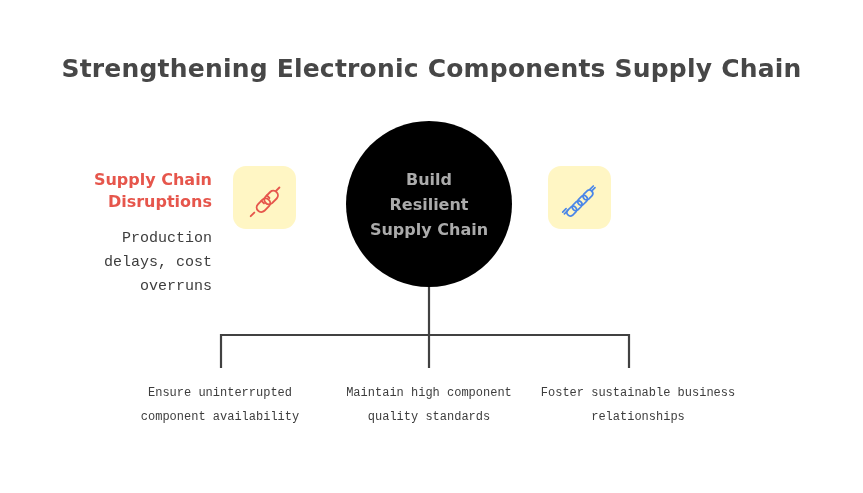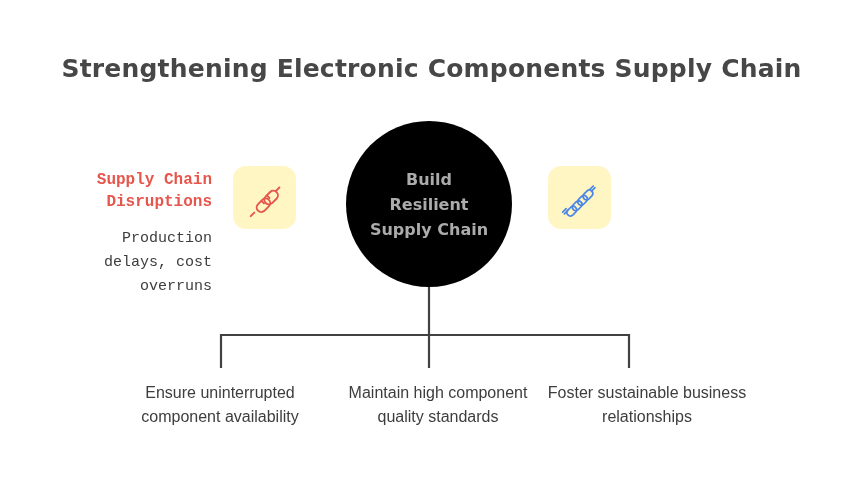--- a/index.html
+++ b/index.html
@@ -83,21 +83,21 @@
   .side-text-left  { width: 150px; text-align: right;  margin-right: 21px; }
   .side-text-right { width: 160px; text-align: left;   margin-left: 21px;  }
 
   .side-heading {
     font-family: "DejaVu Sans", sans-serif;
     font-size: 16px;
     font-weight: bold;
     line-height: 22px;
     margin: 3px 0 0 0;
   }
-  .heading-disruptions { color: #e6564c; font-family: Liberation Mono, monospace; }
+  .heading-disruptions { color: #e6564c; }
   .heading-strong      { color: #4a86e8; }
 
   .side-desc {
     font-family: Liberation Mono, monospace;
     font-size: 15px;
     font-weight: normal;
     color: #3d3d3d;
     line-height: 24px;
     margin-top: 14px;
   }
@@ -116,27 +116,27 @@
   .bottom-row {
     position: absolute;
     left: 0;
     top: 381px;
     width: 863px;
     display: flex;
   }
   .bottom-item {
     width: 200px;
     text-align: center;
-    font-family: Liberation Sans, sans-serif;
-    font-size: 16px;
+    font-family: Liberation Mono, monospace;
+    font-size: 12px;
     color: #3d3d3d;
     line-height: 24px;
   }
   .bottom-item-1 { margin-left: 120px; }
-  .bottom-item-2 { margin-left: 18px; }
+  .bottom-item-2 { margin-left: 9px; }
   .bottom-item-3 { margin-left: 9px; }
 </style>
 </head>
 <body>
 
 <div class="canvas">
 
   <div class="page-title">Strengthening Electronic Components Supply Chain</div>
 
   <svg class="connector" viewBox="0 0 863 493" width="863" height="493">

